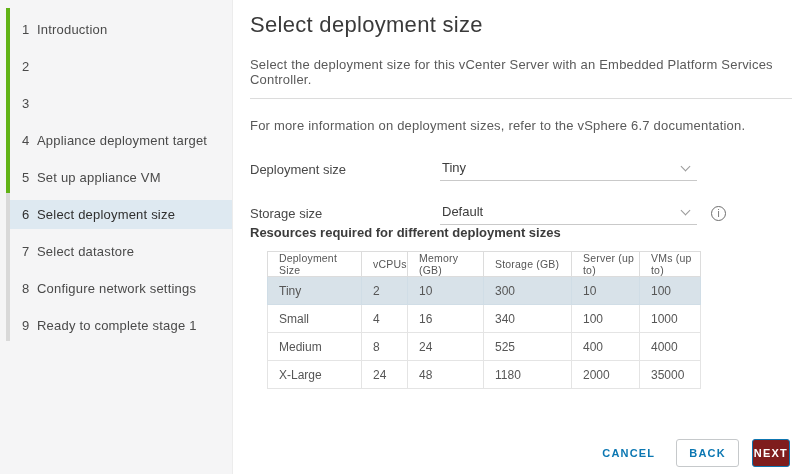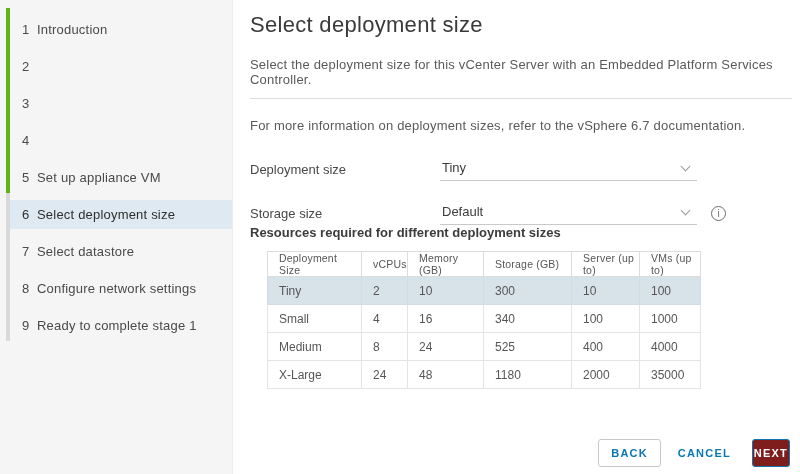--- a/index.html
+++ b/index.html
@@ -70,20 +70,21 @@
         <span class="lbl">Introduction</span>
       </div>
       <div class="step">
         <span class="num">2</span>
       </div>
       <div class="step">
         <span class="num">3</span>
       </div>
       <div class="step">
         <span class="num">4</span>
+        <span class="lbl">Appliance deployment target</span>
       </div>
       <div class="step">
         <span class="num">5</span>
         <span class="lbl">Set up appliance VM</span>
       </div>
       <div class="step active">
         <span class="num">6</span>
         <span class="lbl">Select deployment size</span>
       </div>
       <div class="step">
@@ -178,16 +179,16 @@
             <td>1180</td>
             <td>2000</td>
             <td>35000</td>
           </tr>
         </tbody>
     </table>
   </div>
 </main>
 
 <div class="footer">
+  <button class="btn btn-cancel">CANCEL</button>
   <button class="btn btn-back">BACK</button>
-  <button class="btn btn-cancel">CANCEL</button>
   <button class="btn btn-next">NEXT</button>
 </div>
 
 </body></html>

